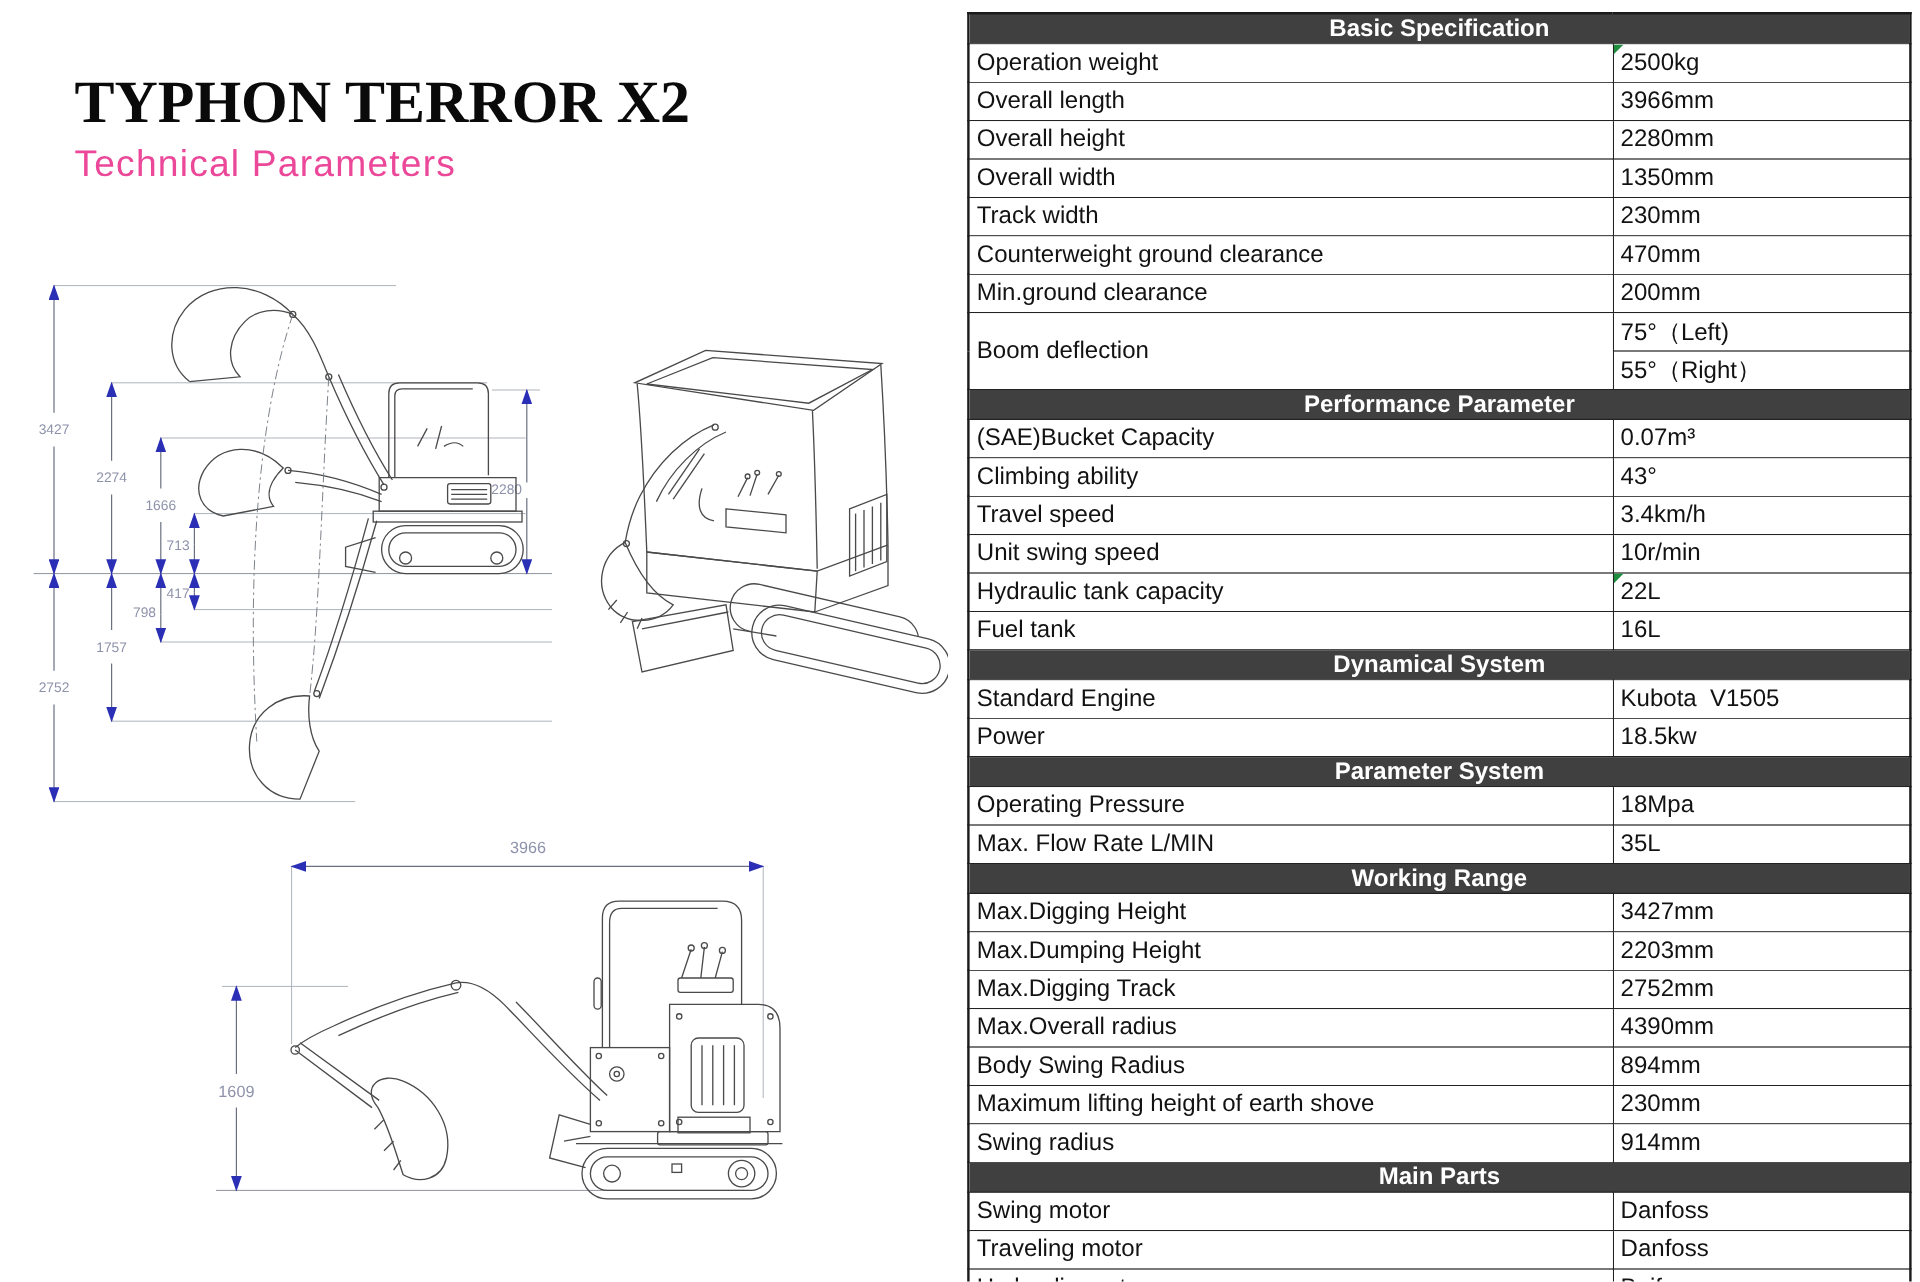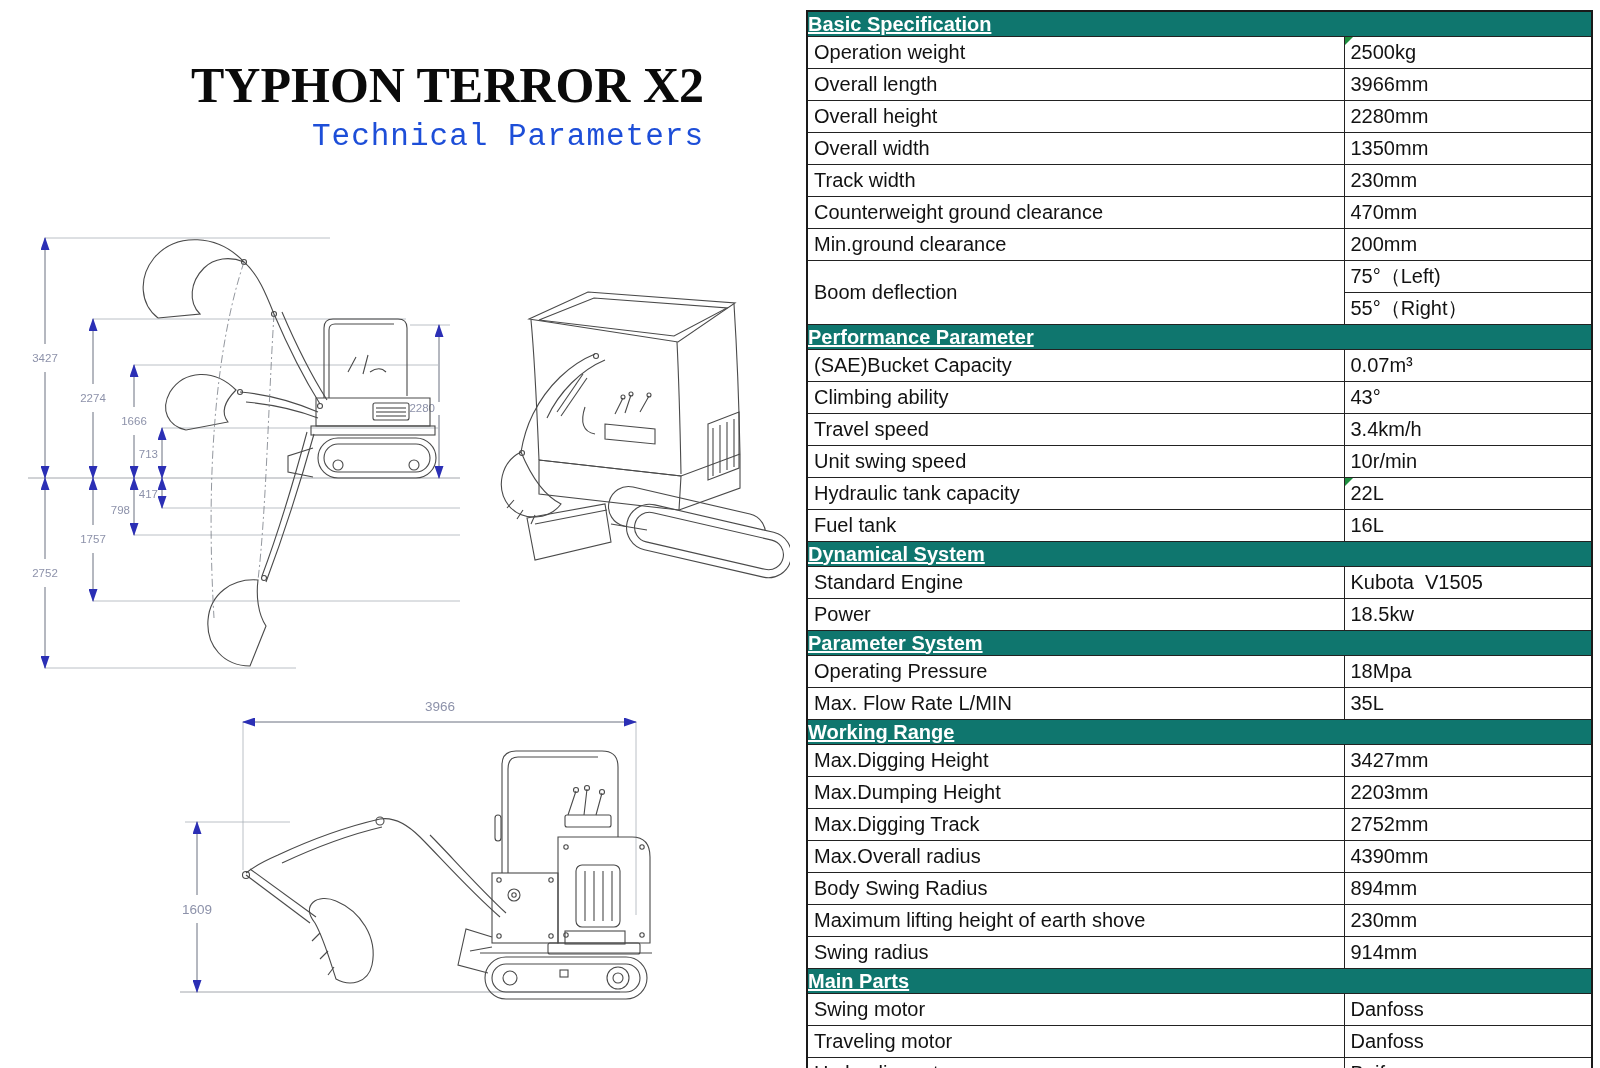--- a/index.html
+++ b/index.html
@@ -1,27 +1,27 @@
 <!DOCTYPE html>
 <html><head>
 <meta charset="utf-8">
 <style>
   html,body{margin:0;padding:0;}
   body{
     width:1600px;height:1068px;background:#ffffff;position:relative;overflow:hidden;
     font-family:"Liberation Sans", sans-serif;
   }
   
-  .title-block{position:absolute;left:62px;top:58px;width:642px;text-align:right;}
+  .title-block{position:absolute;left:62px;top:58px;width:642px;text-align:left;}
   .title-block h1{
     margin:0;font-family:"Liberation Serif", serif;font-weight:bold;
     font-size:50px;color:#0a0a0a;letter-spacing:0px;line-height:1.1;
   }
   .title-block .subtitle{
-    margin-top:6px;font-size:31px;color:#1d4ed8;letter-spacing:1px;font-family:Liberation Mono, monospace;
+    margin-top:6px;font-size:31px;color:#ec4899;letter-spacing:1px;
   }
   
   .drawing{position:absolute;}
   #draw-working{left:18px;top:222px;}
   #draw-iso{left:465px;top:262px;}
   #draw-side{left:140px;top:665px;}
   svg text.dim{
     font-family:"Liberation Sans",sans-serif;font-size:11.5px;fill:#8d92aa;
   }
   svg text.dim-big{
@@ -31,22 +31,22 @@
   #spec-table{
     position:absolute;left:806px;top:10px;width:785px;
     border-collapse:collapse;table-layout:fixed;
     border:2px solid #1a1a1a;
   }
   #spec-table td{
     border:1px solid #222;overflow:hidden;white-space:pre;
     vertical-align:middle;
   }
   #spec-table td.section{
-    background:#0f766e;color:#ffffff;font-weight:bold;font-size:20px;
-    text-align:left;height:24px;padding:0;text-decoration:underline;
+    background:#404040;color:#ffffff;font-weight:bold;font-size:20px;
+    text-align:center;height:24px;padding:0;
   }
   #spec-table td.label, #spec-table td.value{
     font-size:20px;color:#121212;height:31px;padding:0 0 0 6px;
     position:relative;background:#ffffff;
   }
   #spec-table td.value.marked:before{
     content:"";position:absolute;top:0;left:0;width:0;height:0;
     border-top:8px solid #1e8e3e;border-right:8px solid transparent;
   }
 </style>

